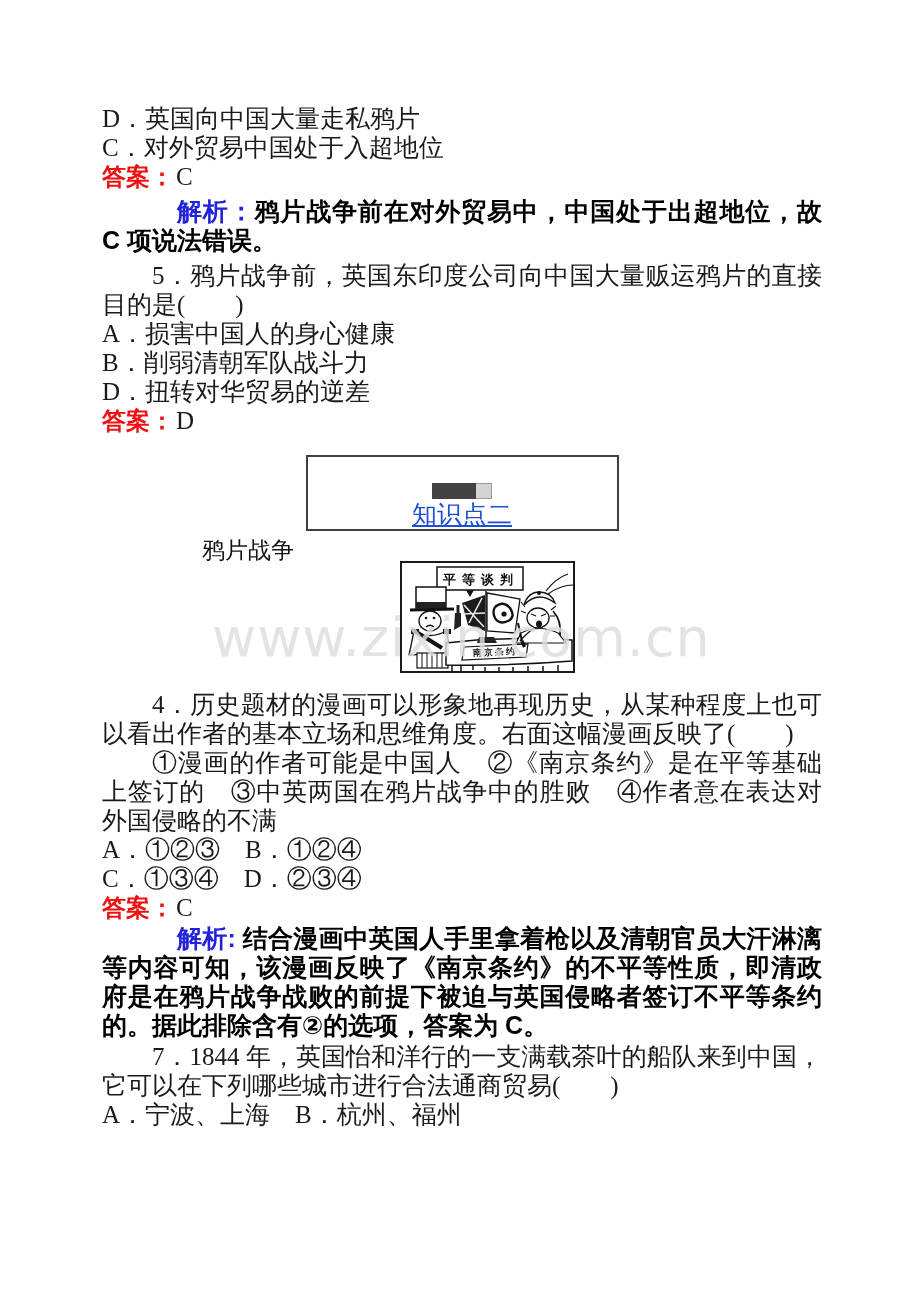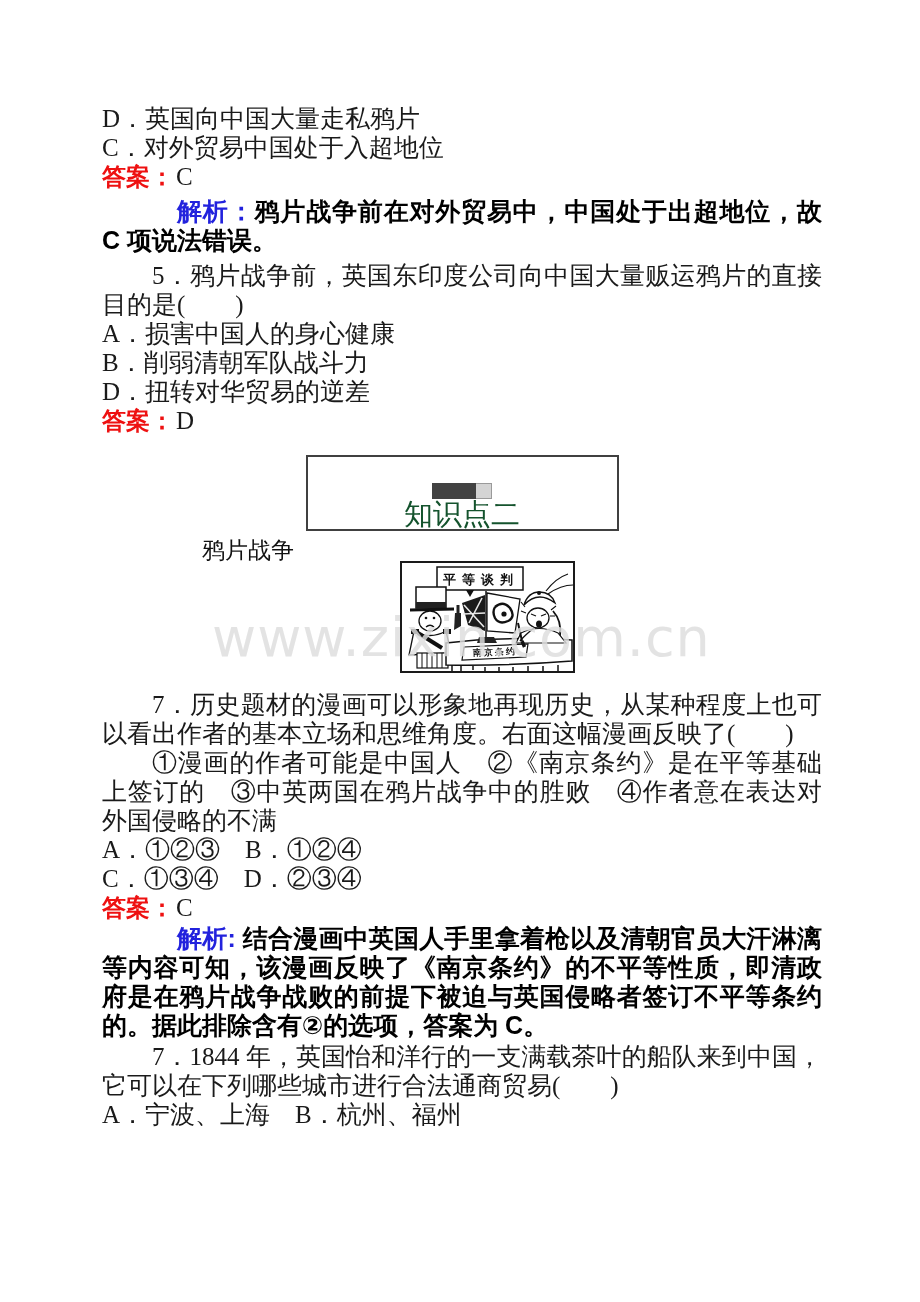--- a/index.html
+++ b/index.html
@@ -31,22 +31,23 @@
   
   .kbox {
     width:313px; height:76px; box-sizing:border-box;
     border:2px solid #404040; margin:20px auto 0 auto;
     text-align:center;
   }
   .kbar { width:60px; height:16px; margin:26px auto 3px auto; display:flex; }
   .kbar-dark { width:44px; height:16px; background:#424242; }
   .kbar-light { width:16px; height:16px; background:#d4d4d4; box-sizing:border-box; border:1px solid #9a9a9a; border-left:none; }
   .klabel {
-    font-size:29px; line-height:25px; color:#14532d;
+    font-size:25px; line-height:25px; color:#1d4ed8;
     font-family:"Liberation Serif","DejaVu Serif",serif;
+    text-decoration:underline;
   }
 
   
   .section-row { position:relative; margin-top:5px; height:138px; }
   .section-title {
     position:absolute; left:100px; top:0;
     font-family:Liberation Serif, serif;
     font-size:23px; line-height:29px; color:#111;
   }
   .cartoon {
@@ -138,21 +139,21 @@
           <path d="M125 46 l-4 -5 M126 52 l-5 -2 M151 49 l5 -4 M150 55 l5 0" stroke="#111" stroke-width="1.1"></path>
           <path d="M153 50 q9 10 7 25" stroke="#111" stroke-width="1.8" fill="none"></path>
           <path d="M121 72 q18 -9 37 0 l8 10 l-50 0 z" fill="#fff" stroke="#111" stroke-width="1.2"></path>
           <path d="M134 67 q-9 7 -14 13" stroke="#111" stroke-width="1.4" fill="none"></path>
           <line x1="118" y1="62" x2="122" y2="80" stroke="#111" stroke-width="2"></line>
           <path d="M122 80 l2.5 6" stroke="#111" stroke-width="3.4"></path>
         </svg>
       </div>
     </div>
 
-    <p class="stem" style="margin-top:16px">7．历史题材的漫画可以形象地再现历史，从某种程度上也可以看出作者的基本立场和思维角度。右面这幅漫画反映了(　　)</p>
+    <p class="stem" style="margin-top:16px">4．历史题材的漫画可以形象地再现历史，从某种程度上也可以看出作者的基本立场和思维角度。右面这幅漫画反映了(　　)</p>
     <p class="stem">①漫画的作者可能是中国人　②《南京条约》是在平等基础上签订的　③中英两国在鸦片战争中的胜败　④作者意在表达对外国侵略的不满</p>
     <p class="opt">A．①②③　B．①②④</p>
     <p class="opt">C．①③④　D．②③④</p>
     <p class="ans-line"><span class="lbl-answer">答案：</span><span class="ans-val">C</span></p>
     <p class="analysis analysis-q6"><span class="lbl-analysis">解析: </span><span>结合漫画中英国人手里拿着枪以及清朝官员大汗淋漓等内容可知，该漫画反映了《南京条约》的不平等性质，即清政府是在鸦片战争战败的前提下被迫与英国侵略者签订不平等条约的。据此排除含有②的选项，答案为 C。</span></p>
 
     <p class="stem" style="margin-top:2px">7．1844 年，英国怡和洋行的一支满载茶叶的船队来到中国，它可以在下列哪些城市进行合法通商贸易(　　)</p>
     <p class="opt">A．宁波、上海　B．杭州、福州</p>
 
   </div>

